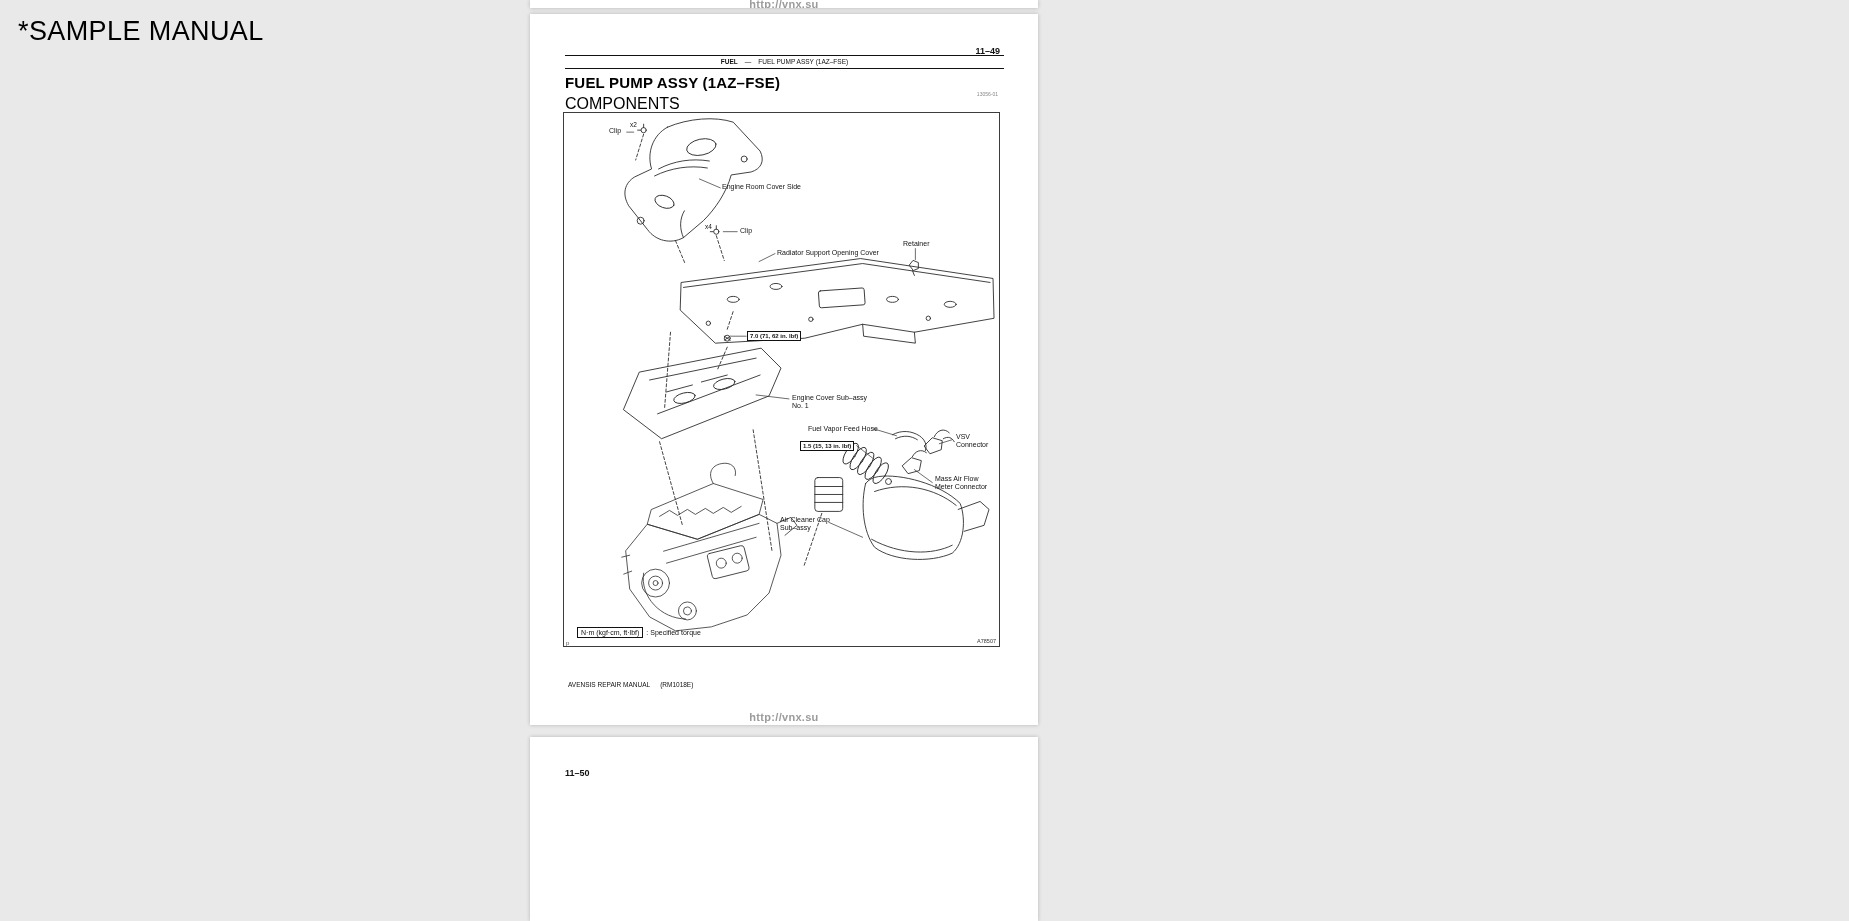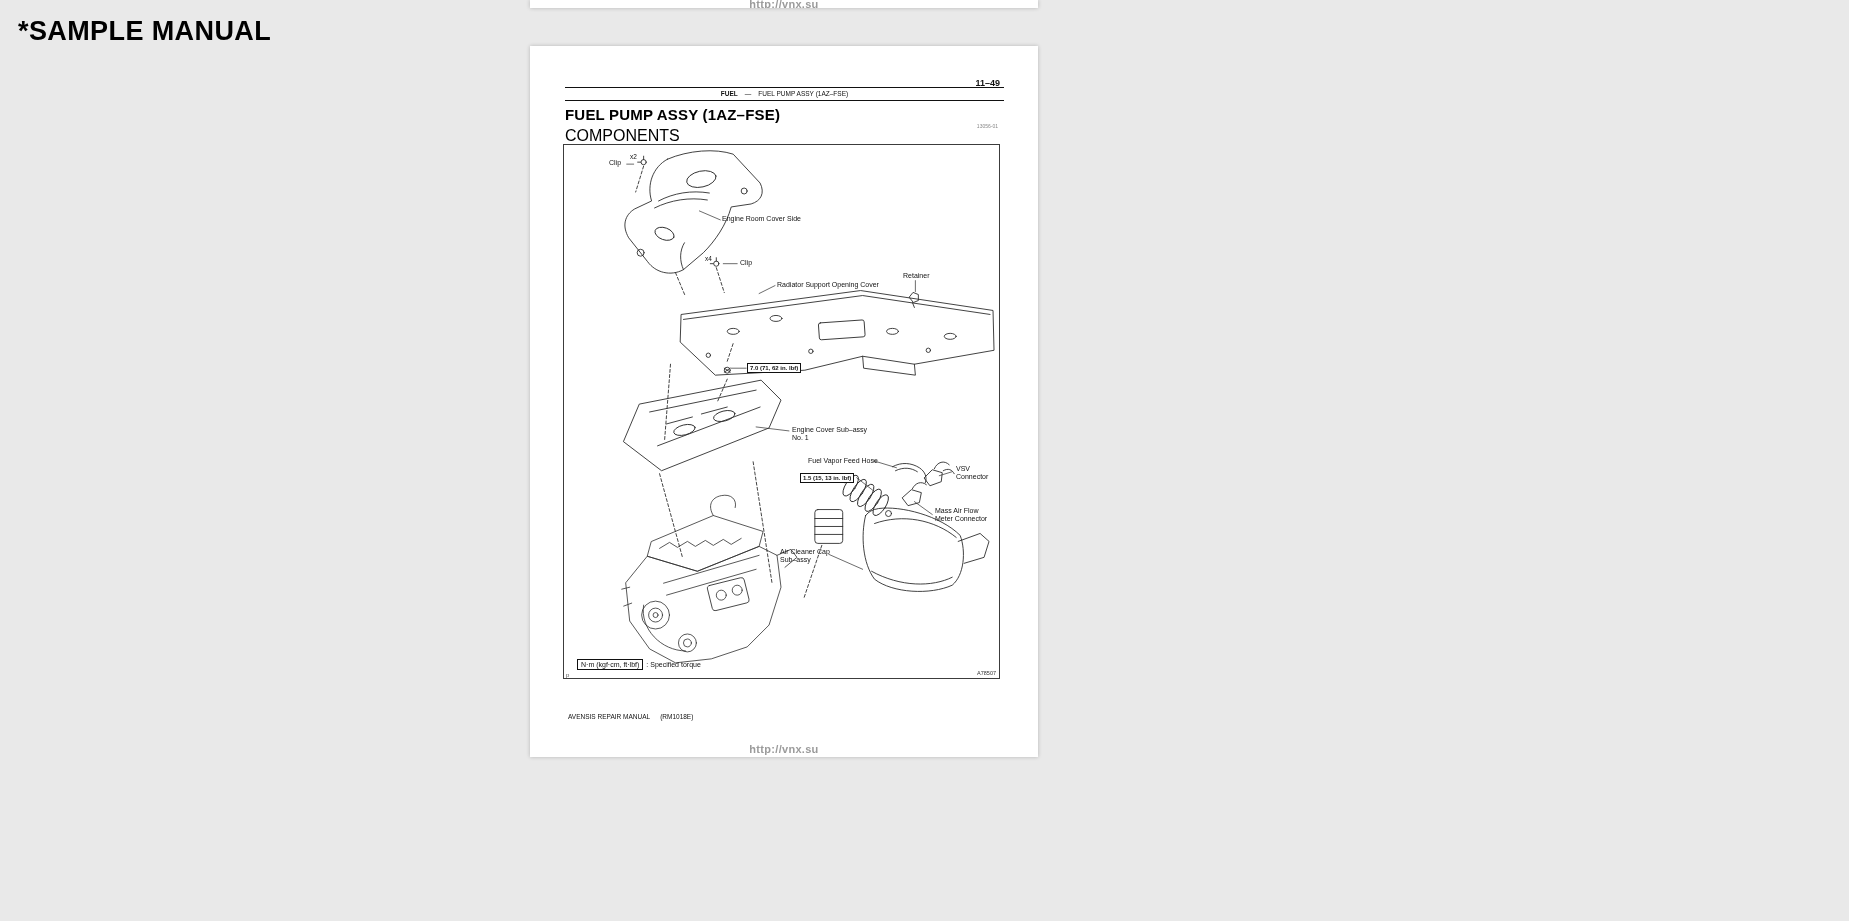--- a/index.html
+++ b/index.html
@@ -1,24 +1,24 @@
 <!DOCTYPE html>
 <html><head>
 <meta charset="utf-8">
 <style>
   * { margin:0; padding:0; box-sizing:border-box; }
   html,body { width:1849px; height:921px; }
   body { font-family:"Liberation Sans","DejaVu Sans",sans-serif; background:#e9e9e9; overflow:hidden; }
   .canvas { position:relative; width:1849px; height:921px; background:#e9e9e9; }
 
-  .sample-label { position:absolute; left:18px; top:16px; font-size:27px; color:#000; letter-spacing:0.4px;font-weight:bold; }
+  .sample-label { position:absolute; left:18px; top:16px; font-size:27px; color:#000; letter-spacing:0.4px; }
 
   .page { position:absolute; left:530px; width:508px; background:#fff; box-shadow:0 0 4px rgba(0,0,0,0.22); }
   .page-prev { top:0; height:8px; overflow:hidden; }
-  .page-main { top:14px; height:711px;margin-top:32px; }
+  .page-main { top:14px; height:711px; }
   .page-next { top:737px; height:184px; }
 
   .watermark { color:#9b9b9b; font-weight:bold; font-size:11px; text-align:center; letter-spacing:0.3px; }
   .wm-top { margin-top:-2px; }
   .wm-bottom { position:absolute; left:0; right:0; top:697px; }
 
   .page-number { position:absolute; top:32px; right:38px; font-size:9px; font-weight:bold; color:#111; }
   .page-number-left { position:absolute; left:35px; top:31px; font-size:9px; font-weight:bold; color:#111; }
 
   .header-band { position:absolute; left:35px; right:34px; top:41px; border-top:1.4px solid #111;
@@ -270,14 +270,17 @@
     </div>
 
     <div class="page-footer">
       <span>AVENSIS REPAIR MANUAL</span>
       <span>(RM1018E)</span>
     </div>
 
     <div class="watermark wm-bottom">http://vnx.su</div>
   </div>
 
+  <div class="page page-next">
+    <div class="page-number-left">11–50</div>
+  </div>
 
 </div>
 
 </body></html>

